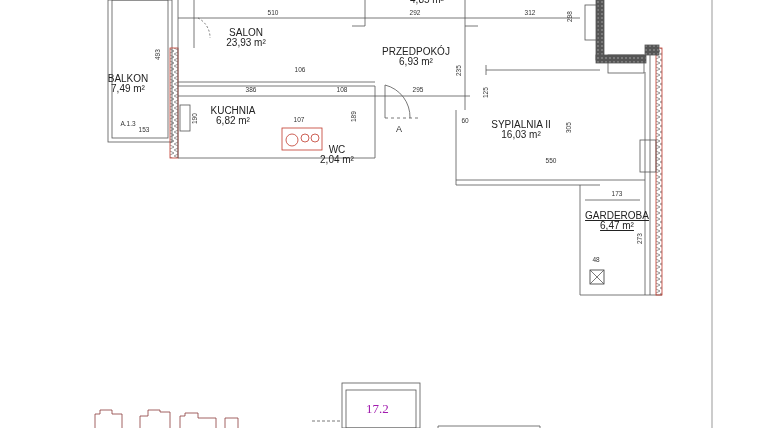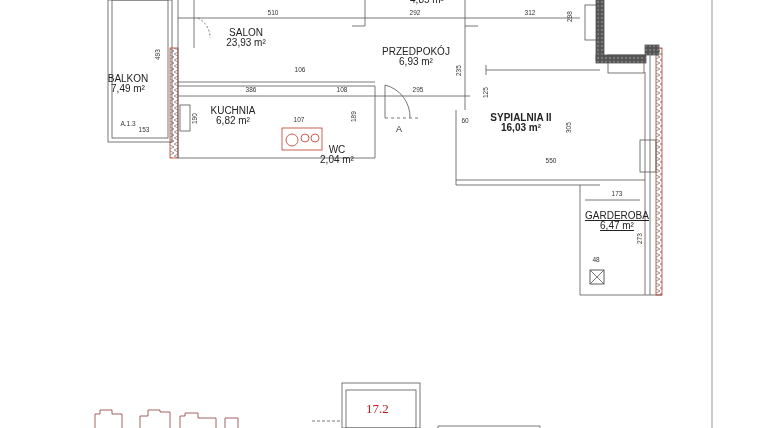--- a/index.html
+++ b/index.html
@@ -1,21 +1,21 @@
 <!DOCTYPE html>
 <html><head>
 <meta charset="utf-8">
 <style>
   html,body{margin:0;padding:0;background:#fff;}
   body{width:760px;height:428px;overflow:hidden;position:relative;font-family:"Liberation Sans",sans-serif;}
   #plan{position:absolute;left:0;top:0;width:760px;height:428px;}
   .lbl{position:absolute;font-family:"Liberation Sans",sans-serif;font-size:10px;color:#222;text-align:center;line-height:10px;white-space:nowrap;transform:translateX(-50%);}
   .dim{position:absolute;font-family:"Liberation Sans",sans-serif;font-size:6.5px;color:#333;white-space:nowrap;transform:translateX(-50%);}
   .dimv{position:absolute;font-family:"Liberation Sans",sans-serif;font-size:6.5px;color:#333;white-space:nowrap;transform:rotate(-90deg);transform-origin:left top;}
-  .big{position:absolute;font-family:"Liberation Serif",serif;font-size:13px;color:#b91c1c;}
+  .big{position:absolute;font-family:"Liberation Serif",serif;font-size:13px;color:#a21caf;}
 </style>
 </head>
 <body>
 
 <svg id="plan" viewBox="0 0 760 428" xmlns="http://www.w3.org/2000/svg">
   <defs>
     <pattern id="zig" width="6" height="6" patternUnits="userSpaceOnUse">
       <path d="M0 0 L6 3 L0 6" fill="none" stroke="#555" stroke-width="0.6"></path>
     </pattern>
     <pattern id="brick" width="4" height="4" patternUnits="userSpaceOnUse">
@@ -102,21 +102,21 @@
     <div>6,82 m²</div>
   </div>
 <div class="lbl" style="left:337px;top:97px;margin-top:48px;">
     <div>WC</div>
     <div>2,04 m²</div>
   </div>
 <div class="lbl" style="left:416px;top:47px;">
     <div>PRZEDPOKÓJ</div>
     <div>6,93 m²</div>
   </div>
-<div class="lbl" style="left:521px;top:113px;font-weight:bold;">
+<div class="lbl" style="left:521px;top:120px;">
     <div>SYPIALNIA II</div>
     <div>16,03 m²</div>
   </div>
 <div class="lbl" style="left:617px;top:211px;text-decoration:underline;">
     <div>GARDEROBA</div>
     <div>6,47 m²</div>
   </div>
 <div class="lbl" style="left:427px;top:-5px;">
     <div>4,85 m²</div>
   </div>

